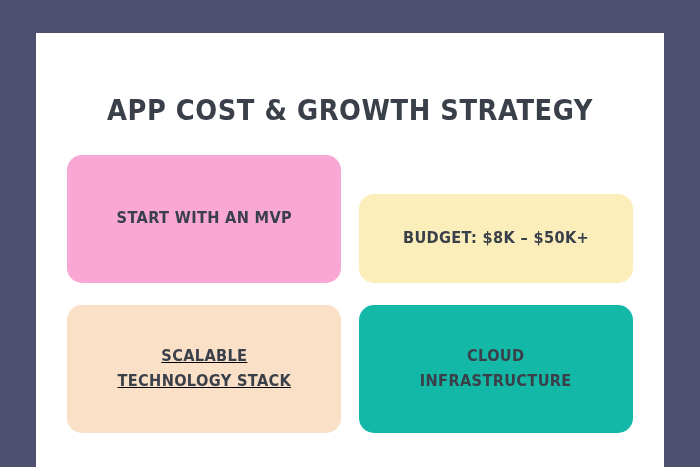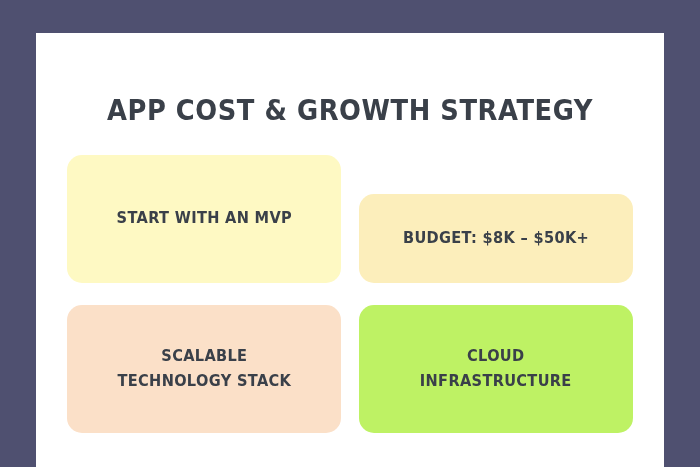--- a/index.html
+++ b/index.html
@@ -93,40 +93,40 @@
 </head>
 <body>
 
 <div id="slide" style="background: rgb(79, 80, 112);">
   <div id="panel" style="background: rgb(255, 255, 255);">
 
     <h1 id="page-title" style="color: rgb(58, 64, 73);">App Cost &amp; Growth Strategy</h1>
 
     <div id="card-grid">
 
-      <div class="card" style="background: #fef9c3;">
+      <div class="card" style="background: #f9a8d4;">
         <div class="card-label" style="color: rgb(58, 64, 73);">
           <span class="line">Start with an MVP</span>
         </div>
       </div>
 
       <div class="card" style="background: rgb(252, 238, 187); margin-top: 39px;">
         <div class="card-label" style="color: rgb(58, 64, 73);">
           <span class="line">Budget: $8K – $50K+</span>
         </div>
       </div>
 
-      <div class="card" style="background: rgb(251, 224, 200);">
+      <div class="card" style="background: rgb(251, 224, 200); text-decoration: underline;">
         <div class="card-label" style="color: rgb(58, 64, 73);">
           <span class="line">Scalable</span>
           <span class="line">Technology Stack</span>
         </div>
       </div>
 
-      <div class="card" style="background: #bef264;">
+      <div class="card" style="background: #14b8a6;">
         <div class="card-label" style="color: rgb(58, 64, 73);">
           <span class="line">Cloud</span>
           <span class="line">Infrastructure</span>
         </div>
       </div>
 
     </div>
   </div>
 </div>
 

